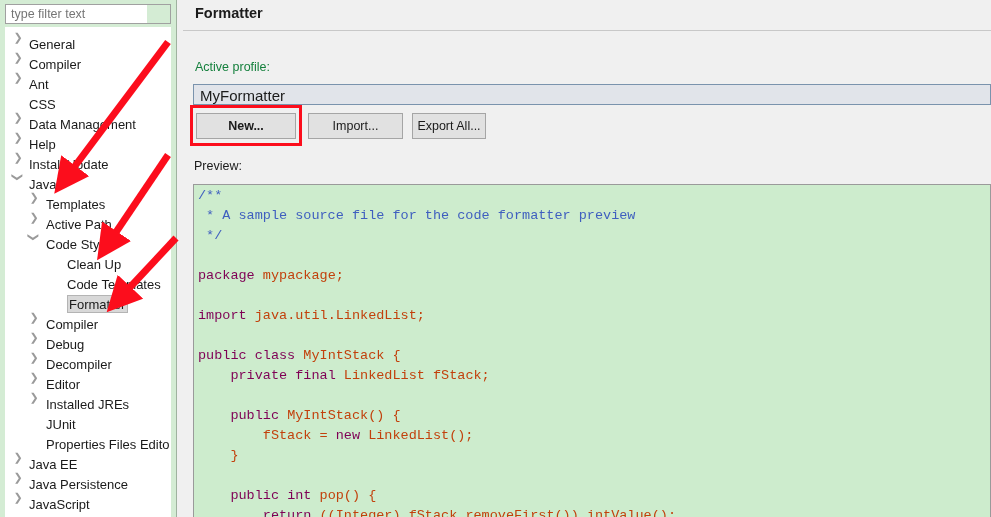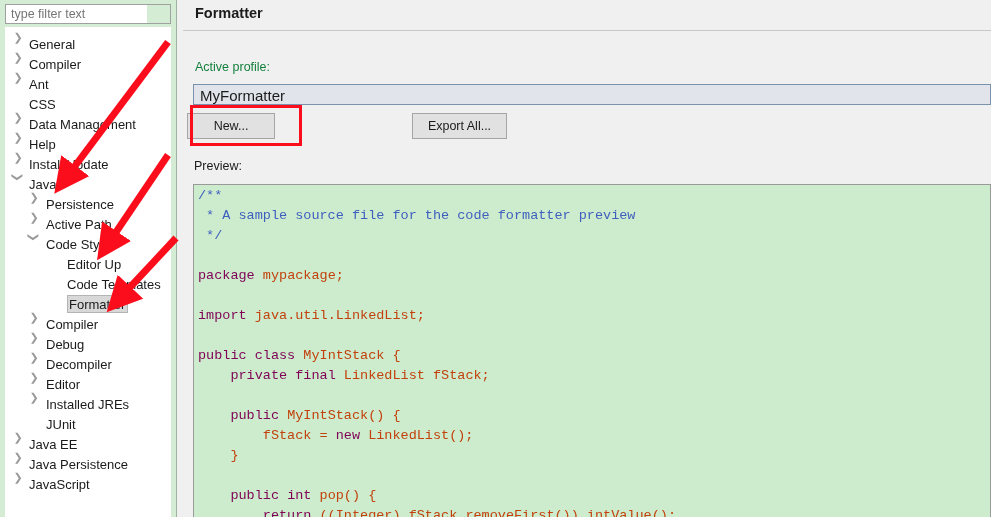--- a/index.html
+++ b/index.html
@@ -84,23 +84,23 @@
   #profile-combo .val{
     position:absolute;left:6px;top:2px;font-size:15px;color:#1b1b1b;line-height:17px;
   }
   .btn{
     position:absolute;top:113px;height:26px;box-sizing:border-box;
     background:#e1e1e1;border:1px solid #a5a5a5;
     font-size:12.5px;color:#1b1b1b;
     font-family:"Liberation Sans", sans-serif;
     text-align:center;line-height:24px;cursor:default;
   }
-  #btn-new{left:4px;width:88px;}
+  #btn-new{left:13px;width:100px;font-weight:bold;}
   #btn-import{left:125px;width:95px;}
-  #btn-export{left:229px;width:95px;}
+  #btn-export{left:229px;width:74px;}
 
   #red-box-new{
     position:absolute;left:7px;top:105px;width:112px;height:41px;
     border:3px solid #fc0d1c;box-sizing:border-box;
   }
 
   #preview-label{
     position:absolute;left:11px;top:159px;font-size:12.5px;color:#1b1b1b;
   }
 
@@ -163,32 +163,32 @@
         <div class="tree-row l0">
           <span class="twisty" style="display: inline-block;">❯</span>
           <span class="lbl">Install/Update</span>
         </div>
         <div class="tree-row l0">
           <span class="twisty" style="transform: rotate(90deg); display: inline-block;">❯</span>
           <span class="lbl">Java</span>
         </div>
         <div class="tree-row l1">
           <span class="twisty" style="display: inline-block;">❯</span>
-          <span class="lbl">Persistence</span>
+          <span class="lbl">Templates</span>
         </div>
         <div class="tree-row l1">
           <span class="twisty" style="display: inline-block;">❯</span>
           <span class="lbl">Active Path</span>
         </div>
         <div class="tree-row l1">
           <span class="twisty" style="transform: rotate(90deg); display: inline-block;">❯</span>
           <span class="lbl">Code Style</span>
         </div>
         <div class="tree-row l2">
-          <span class="lbl">Editor Up</span>
+          <span class="lbl">Clean Up</span>
         </div>
         <div class="tree-row l2">
           <span class="lbl">Code Templates</span>
         </div>
         <div class="tree-row l2 sel">
           <span class="lbl">Formatter</span>
         </div>
         <div class="tree-row l1">
           <span class="twisty" style="display: inline-block;">❯</span>
           <span class="lbl">Compiler</span>
@@ -205,20 +205,23 @@
           <span class="twisty" style="display: inline-block;">❯</span>
           <span class="lbl">Editor</span>
         </div>
         <div class="tree-row l1">
           <span class="twisty" style="display: inline-block;">❯</span>
           <span class="lbl">Installed JREs</span>
         </div>
         <div class="tree-row l1">
           <span class="lbl">JUnit</span>
         </div>
+        <div class="tree-row l1">
+          <span class="lbl">Properties Files Edito</span>
+        </div>
         <div class="tree-row l0">
           <span class="twisty" style="display: inline-block;">❯</span>
           <span class="lbl">Java EE</span>
         </div>
         <div class="tree-row l0">
           <span class="twisty" style="display: inline-block;">❯</span>
           <span class="lbl">Java Persistence</span>
         </div>
         <div class="tree-row l0">
           <span class="twisty" style="display: inline-block;">❯</span>
@@ -237,20 +240,21 @@
 
     <div id="active-profile-label">
       <span>Active profile:</span>
     </div>
 
     <div id="profile-combo">
       <span class="val">MyFormatter</span>
     </div>
 
     <div class="btn" id="btn-new">New...</div>
+    <div class="btn" id="btn-import">Import...</div>
     <div class="btn" id="btn-export">Export All...</div>
 
     <div id="red-box-new"></div>
 
     <div id="preview-label">
       <span>Preview:</span>
     </div>
 
     <div id="code-box">
       <div id="code-inner"><div><span class="c">/**</span></div><div><span class="c"> * A sample source file for the code formatter preview</span></div><div><span class="c"> */</span></div><div>&nbsp;</div><div><span class="p"></span><span class="k">package</span><span class="p"> </span><span class="p">mypackage</span><span class="p">;</span></div><div>&nbsp;</div><div><span class="p"></span><span class="k">import</span><span class="p"> </span><span class="p">java</span><span class="p">.</span><span class="p">util</span><span class="p">.</span><span class="p">LinkedList</span><span class="p">;</span></div><div>&nbsp;</div><div><span class="p"></span><span class="k">public</span><span class="p"> </span><span class="k">class</span><span class="p"> </span><span class="p">MyIntStack</span><span class="p"> {</span></div><div><span class="p">    </span><span class="k">private</span><span class="p"> </span><span class="k">final</span><span class="p"> </span><span class="p">LinkedList</span><span class="p"> </span><span class="p">fStack</span><span class="p">;</span></div><div>&nbsp;</div><div><span class="p">    </span><span class="k">public</span><span class="p"> </span><span class="p">MyIntStack</span><span class="p">() {</span></div><div><span class="p">        </span><span class="p">fStack</span><span class="p"> = </span><span class="k">new</span><span class="p"> </span><span class="p">LinkedList</span><span class="p">();</span></div><div><span class="p">    }</span></div><div>&nbsp;</div><div><span class="p">    </span><span class="k">public</span><span class="p"> </span><span class="k">int</span><span class="p"> </span><span class="p">pop</span><span class="p">() {</span></div><div><span class="p">        </span><span class="k">return</span><span class="p"> ((</span><span class="p">Integer</span><span class="p">) </span><span class="p">fStack</span><span class="p">.</span><span class="p">removeFirst</span><span class="p">()).</span><span class="p">intValue</span><span class="p">();</span></div></div>

